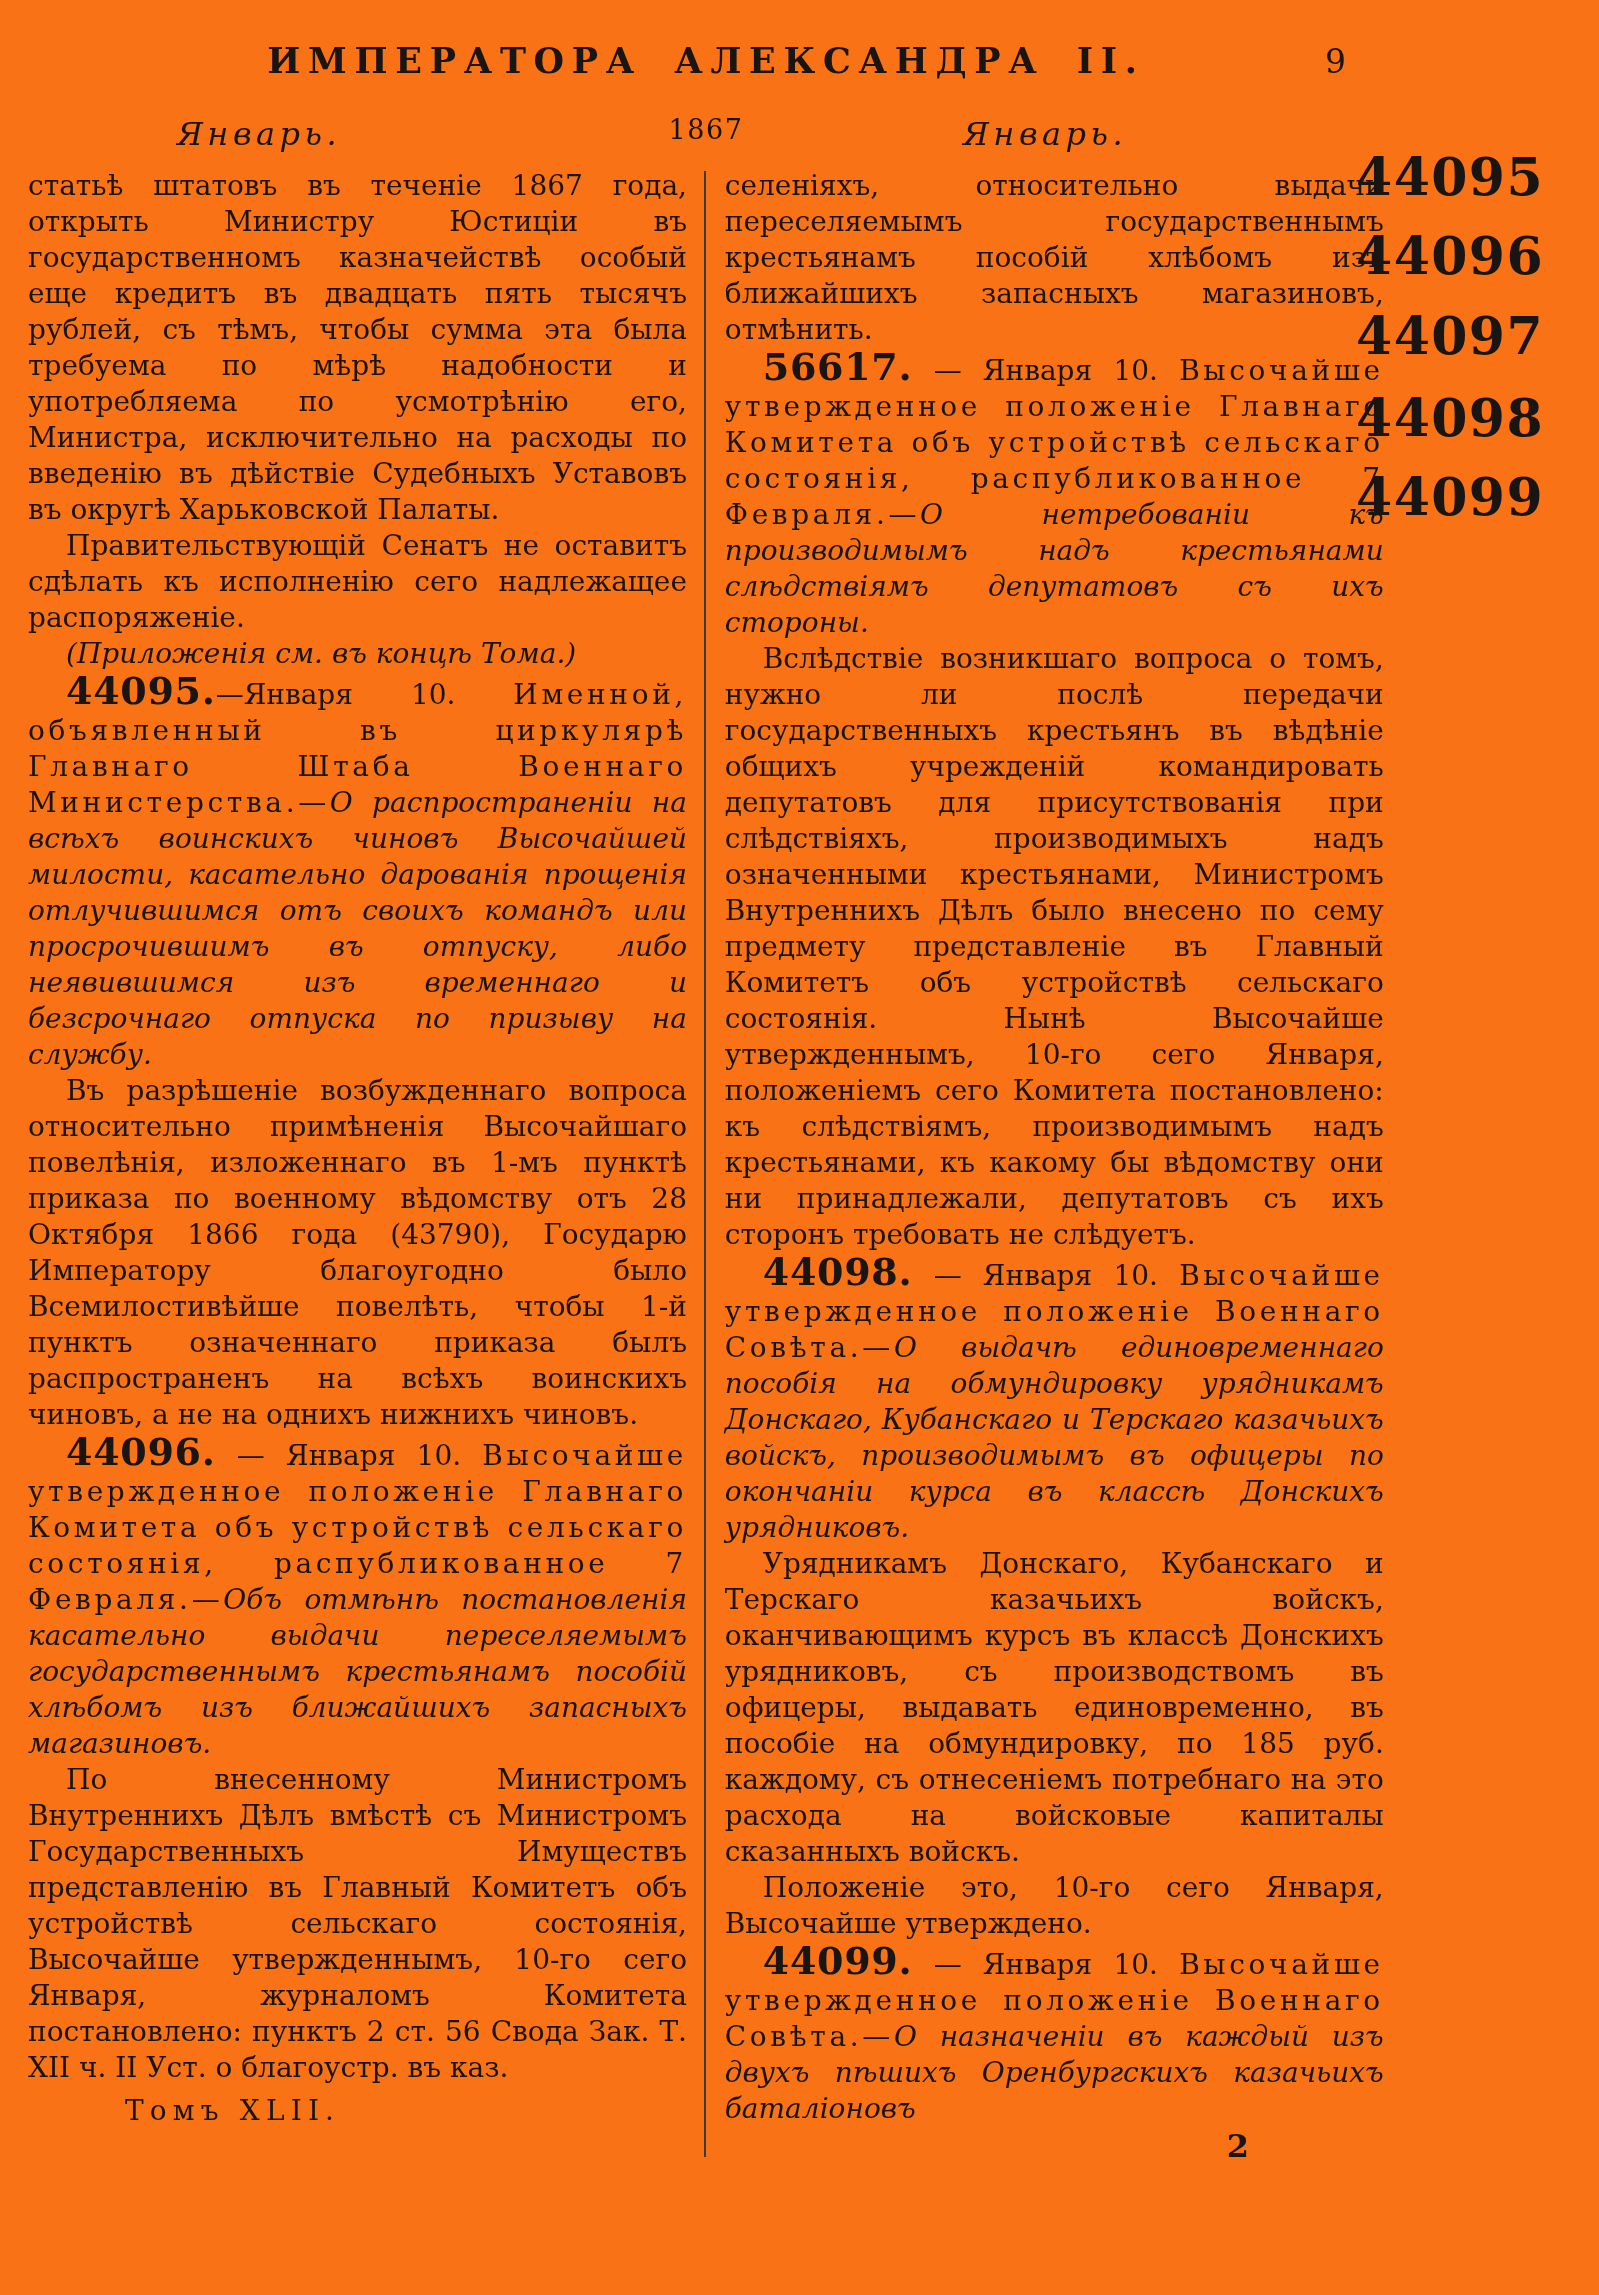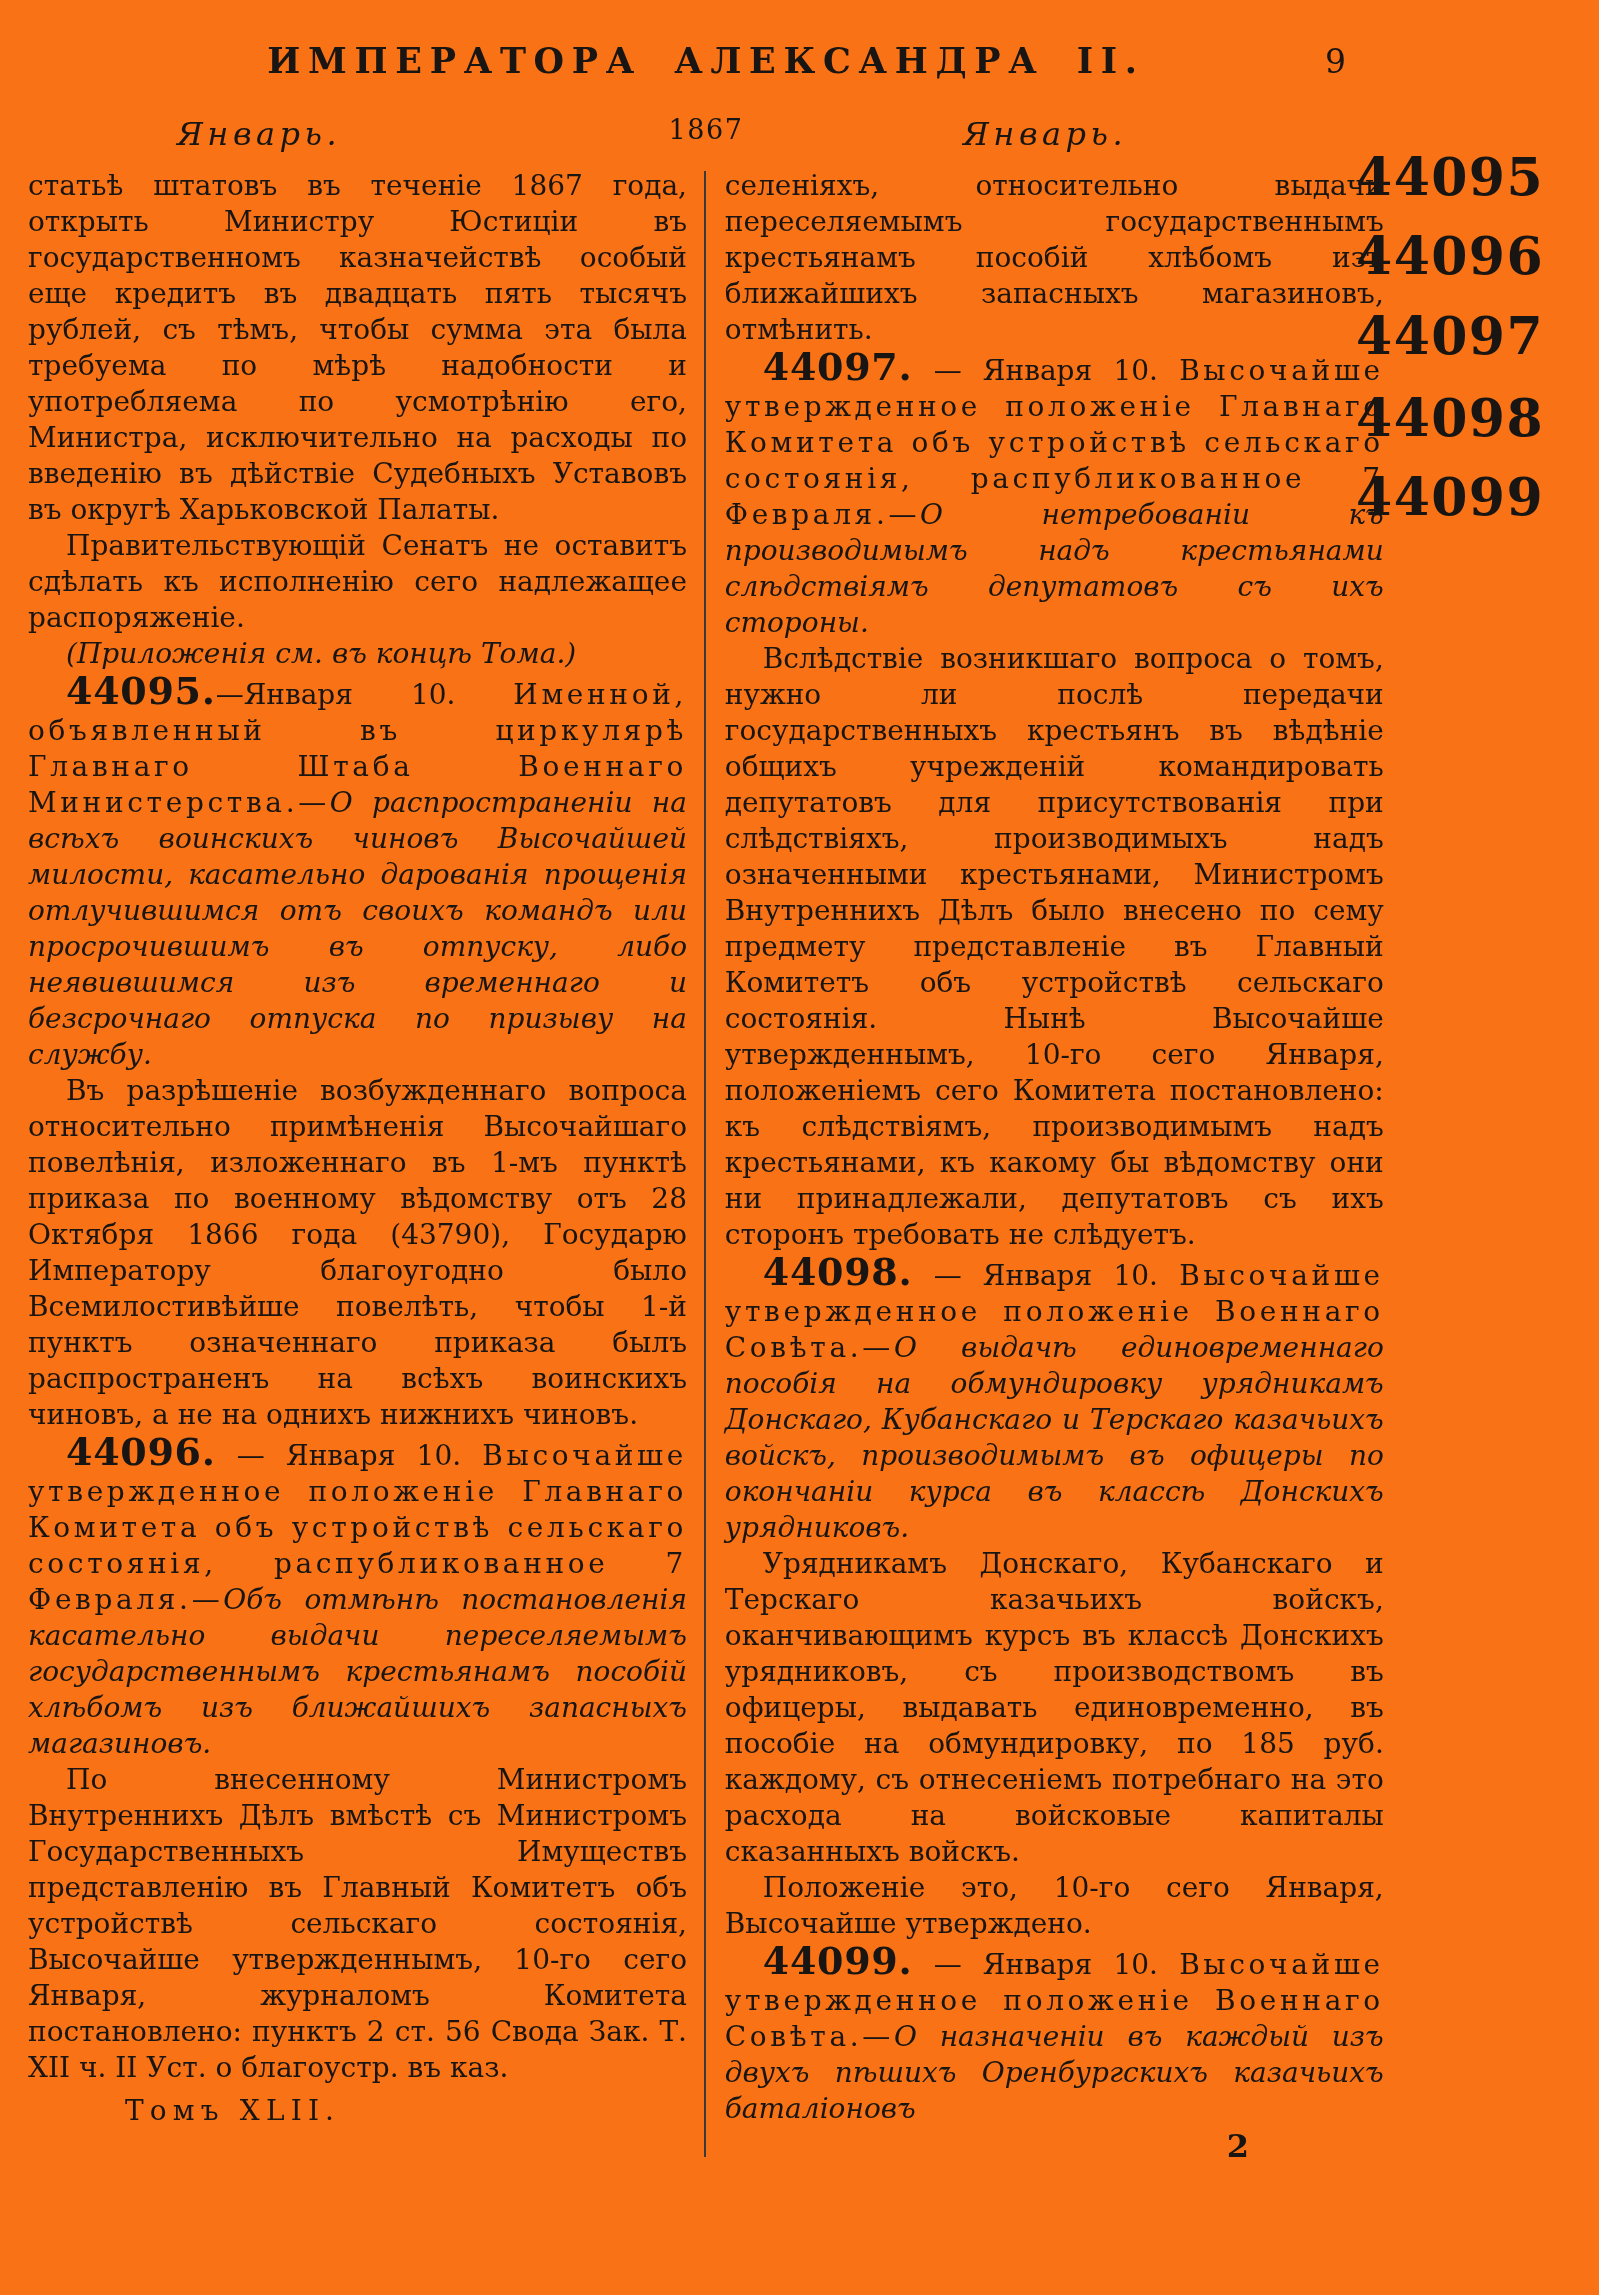--- a/index.html
+++ b/index.html
@@ -133,21 +133,21 @@
         <p class="para"><span class="seg-italic">(Приложенія см. въ концѣ Тома.)</span></p>
         <p class="para"><span class="seg-artnum">44095.</span><span class="seg-normal">—Января 10. </span><span class="seg-sperr">Именной, объявленный въ циркулярѣ Главнаго Штаба Военнаго Министерства.—</span><span class="seg-italic">О распространеніи на всѣхъ воинскихъ чиновъ Высочайшей милости, касательно дарованія прощенія отлучившимся отъ своихъ командъ или просрочившимъ въ отпуску, либо неявившимся изъ временнаго и безсрочнаго отпуска по призыву на службу.</span></p>
         <p class="para"><span class="seg-normal">Въ разрѣшеніе возбужденнаго вопроса относительно примѣненія Высочайшаго повелѣнія, изложеннаго въ 1-мъ пунктѣ приказа по военному вѣдомству отъ 28 Октября 1866 года (43790), Государю Императору благоугодно было Всемилостивѣйше повелѣть, чтобы 1-й пунктъ означеннаго приказа былъ распространенъ на всѣхъ воинскихъ чиновъ, а не на однихъ нижнихъ чиновъ.</span></p>
         <p class="para"><span class="seg-artnum">44096.</span><span class="seg-normal"> — Января 10. </span><span class="seg-sperr">Высочайше утвержденное положеніе Главнаго Комитета объ устройствѣ сельскаго состоянія, распубликованное 7 Февраля.—</span><span class="seg-italic">Объ отмѣнѣ постановленія касательно выдачи переселяемымъ государственнымъ крестьянамъ пособій хлѣбомъ изъ ближайшихъ запасныхъ магазиновъ.</span></p>
         <p class="para"><span class="seg-normal">По внесенному Министромъ Внутреннихъ Дѣлъ вмѣстѣ съ Министромъ Государственныхъ Имуществъ представленію въ Главный Комитетъ объ устройствѣ сельскаго состоянія, Высочайше утвержденнымъ, 10-го сего Января, журналомъ Комитета постановлено: пунктъ 2 ст. 56 Свода Зак. Т. XII ч. II Уст. о благоустр. въ каз.</span></p>
         <p class="para sig-left"><span class="seg-normal">Томъ XLII.</span></p>
       </div>
     <div class="divider"></div>
     <div class="column right">
         <p class="para noindent"><span class="seg-normal">селеніяхъ, относительно выдачи переселяемымъ государственнымъ крестьянамъ пособій хлѣбомъ изъ ближайшихъ запасныхъ магазиновъ, отмѣнить.</span></p>
-        <p class="para"><span class="seg-artnum">44097.</span><span class="seg-normal"> — Января 10. </span><span class="seg-sperr">Высочайше утвержденное положеніе Главнаго Комитета объ устройствѣ сельскаго состоянія, распубликованное 7 Февраля.—</span><span class="seg-italic">О нетребованіи къ производимымъ надъ крестьянами слѣдствіямъ депутатовъ съ ихъ стороны.</span></p>
+        <p class="para"><span class="seg-artnum">56617.</span><span class="seg-normal"> — Января 10. </span><span class="seg-sperr">Высочайше утвержденное положеніе Главнаго Комитета объ устройствѣ сельскаго состоянія, распубликованное 7 Февраля.—</span><span class="seg-italic">О нетребованіи къ производимымъ надъ крестьянами слѣдствіямъ депутатовъ съ ихъ стороны.</span></p>
         <p class="para"><span class="seg-normal">Вслѣдствіе возникшаго вопроса о томъ, нужно ли послѣ передачи государственныхъ крестьянъ въ вѣдѣніе общихъ учрежденій командировать депутатовъ для присутствованія при слѣдствіяхъ, производимыхъ надъ означенными крестьянами, Министромъ Внутреннихъ Дѣлъ было внесено по сему предмету представленіе въ Главный Комитетъ объ устройствѣ сельскаго состоянія. Нынѣ Высочайше утвержденнымъ, 10-го сего Января, положеніемъ сего Комитета постановлено: къ слѣдствіямъ, производимымъ надъ крестьянами, къ какому бы вѣдомству они ни принадлежали, депутатовъ съ ихъ сторонъ требовать не слѣдуетъ.</span></p>
         <p class="para"><span class="seg-artnum">44098.</span><span class="seg-normal"> — Января 10. </span><span class="seg-sperr">Высочайше утвержденное положеніе Военнаго Совѣта.—</span><span class="seg-italic">О выдачѣ единовременнаго пособія на обмундировку урядникамъ Донскаго, Кубанскаго и Терскаго казачьихъ войскъ, производимымъ въ офицеры по окончаніи курса въ классѣ Донскихъ урядниковъ.</span></p>
         <p class="para"><span class="seg-normal">Урядникамъ Донскаго, Кубанскаго и Терскаго казачьихъ войскъ, оканчивающимъ курсъ въ классѣ Донскихъ урядниковъ, съ производствомъ въ офицеры, выдавать единовременно, въ пособіе на обмундировку, по 185 руб. каждому, съ отнесеніемъ потребнаго на это расхода на войсковые капиталы сказанныхъ войскъ.</span></p>
         <p class="para"><span class="seg-normal">Положеніе это, 10-го сего Января, Высочайше утверждено.</span></p>
         <p class="para"><span class="seg-artnum">44099.</span><span class="seg-normal"> — Января 10. </span><span class="seg-sperr">Высочайше утвержденное положеніе Военнаго Совѣта.—</span><span class="seg-italic">О назначеніи въ каждый изъ двухъ пѣшихъ Оренбургскихъ казачьихъ баталіоновъ</span></p>
         <p class="para sig-right"><span class="seg-normal">2</span></p>
       </div>
   </div>
 
   <aside class="margin-numbers">

